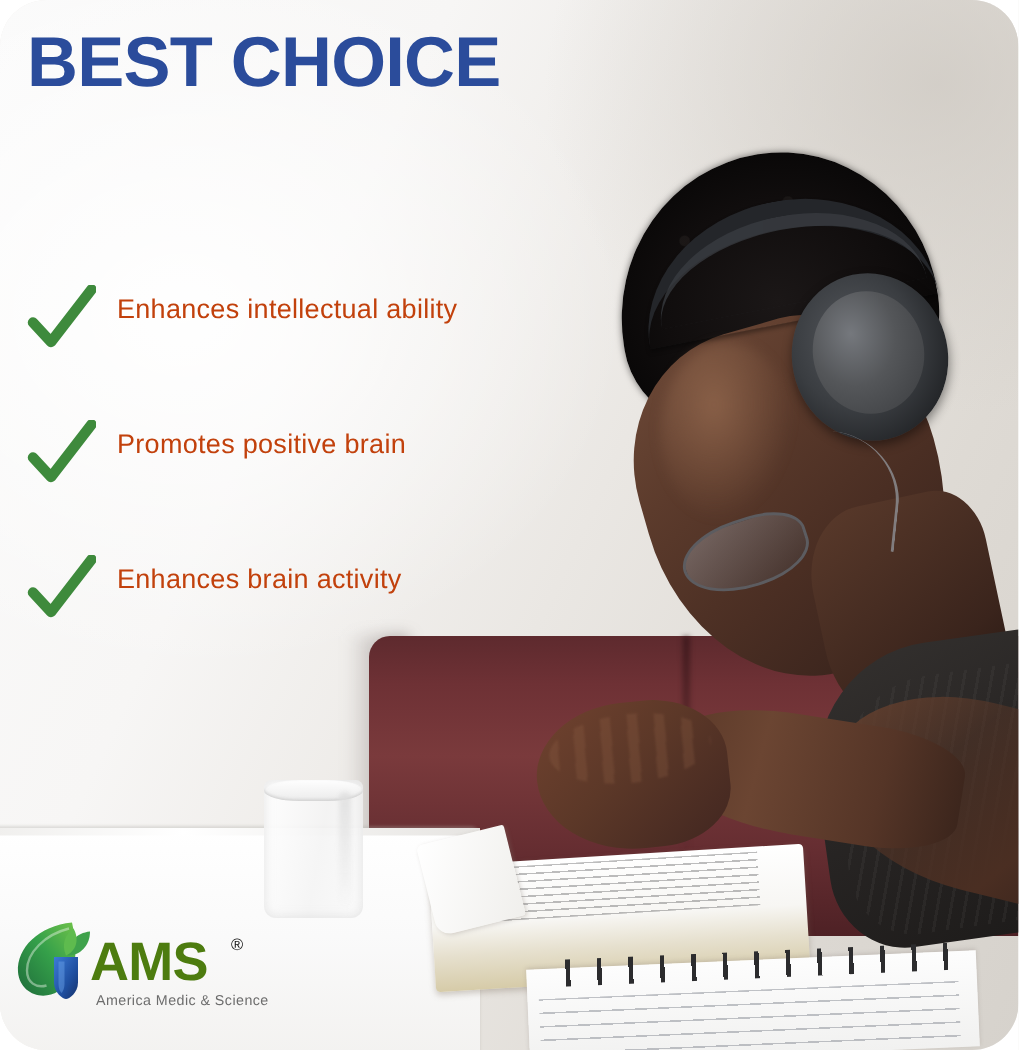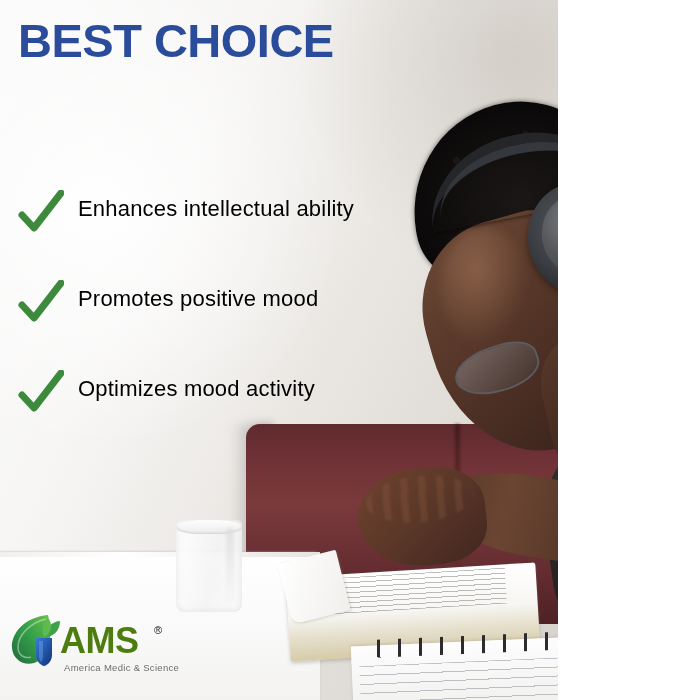--- a/index.html
+++ b/index.html
@@ -1,22 +1,23 @@
 <!DOCTYPE html>
 <html><head>
 <meta charset="utf-8">
 <style>
   html,body{margin:0;padding:0;background:#fff;}
   body{font-family:"Liberation Sans",sans-serif;}
 
   #ad{
     position:relative;
-    width:558px;height:700px;
+    width:679px;height:700px;
     overflow:hidden;
     background:#EFEDEA;
+    border-radius:31px;
   }
 
   
   .photo-base{
     position:absolute;inset:0;
     background:
       linear-gradient(115deg,#FBFBFB 0%,#F7F6F5 30%,#EAE7E3 55%,#DEDAD4 78%,#D6D2CC 100%);
   }
   .wall-shade{
     position:absolute;left:0;top:0;width:100%;height:100%;
@@ -233,22 +234,22 @@
 
   .benefits{position:absolute;left:16px;top:186px;width:420px;}
   .benefit{
     position:relative;height:90px;
   }
   .check{
     position:absolute;left:2px;top:4px;width:46px;height:44px;
   }
   .benefit-text{
     position:absolute;left:62px;top:10px;
-    font-size:22px;
-    color:#000000;
+    font-size:18px;
+    color:#c2410c;
     font-weight:400;
     letter-spacing:.2px;
     white-space:nowrap;
     font-family:"Liberation Sans",sans-serif;
   }
 
   
   .logo{position:absolute;left:8px;top:606px;width:190px;height:80px;}
   .logo-mark{position:absolute;left:0;top:2px;width:62px;height:62px;}
   .logo-word{
@@ -327,30 +328,30 @@
       </span>
       <span class="benefit-text">Enhances intellectual ability</span>
     </div>
 
     <div class="benefit">
       <span class="check">
         <svg viewBox="0 0 46 44" width="46" height="44">
           <path d="M4 25 L16 38 L43 3" fill="none" stroke="#3E8A3C" stroke-width="7" stroke-linecap="round" stroke-linejoin="round"></path>
         </svg>
       </span>
-      <span class="benefit-text">Promotes positive mood</span>
+      <span class="benefit-text">Promotes positive brain</span>
     </div>
 
     <div class="benefit">
       <span class="check">
         <svg viewBox="0 0 46 44" width="46" height="44">
           <path d="M4 25 L16 38 L43 3" fill="none" stroke="#3E8A3C" stroke-width="7" stroke-linecap="round" stroke-linejoin="round"></path>
         </svg>
       </span>
-      <span class="benefit-text">Optimizes mood activity</span>
+      <span class="benefit-text">Enhances brain activity</span>
     </div>
 
   </div>
 
   <div class="logo">
     <span class="logo-mark">
       <svg viewBox="0 0 62 62" width="62" height="62">
         <defs>
           <linearGradient id="lg" x1="0" y1="1" x2="1" y2="0">
             <stop offset="0%" stop-color="#1E6B3A"></stop>

